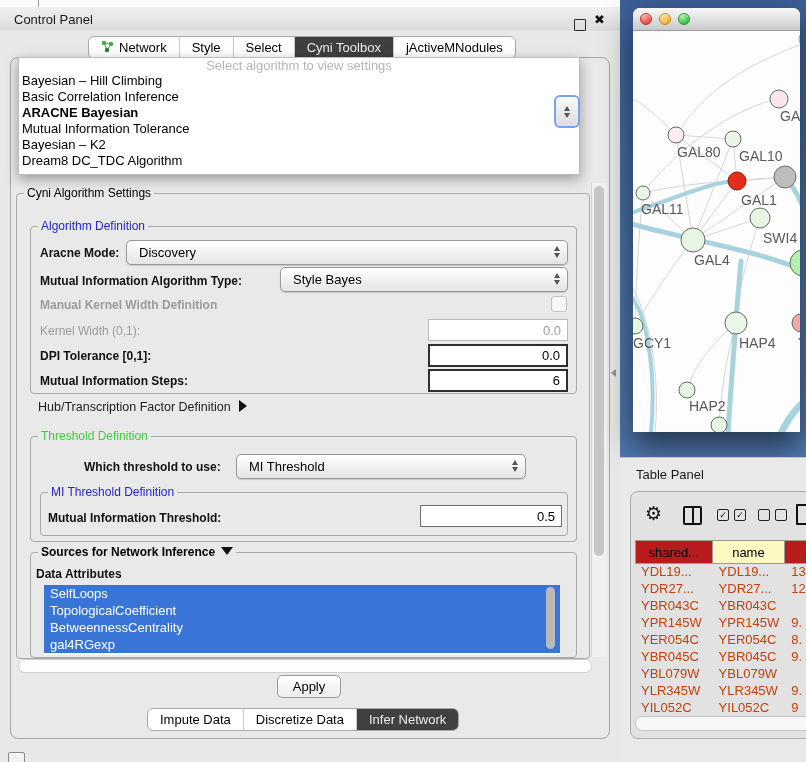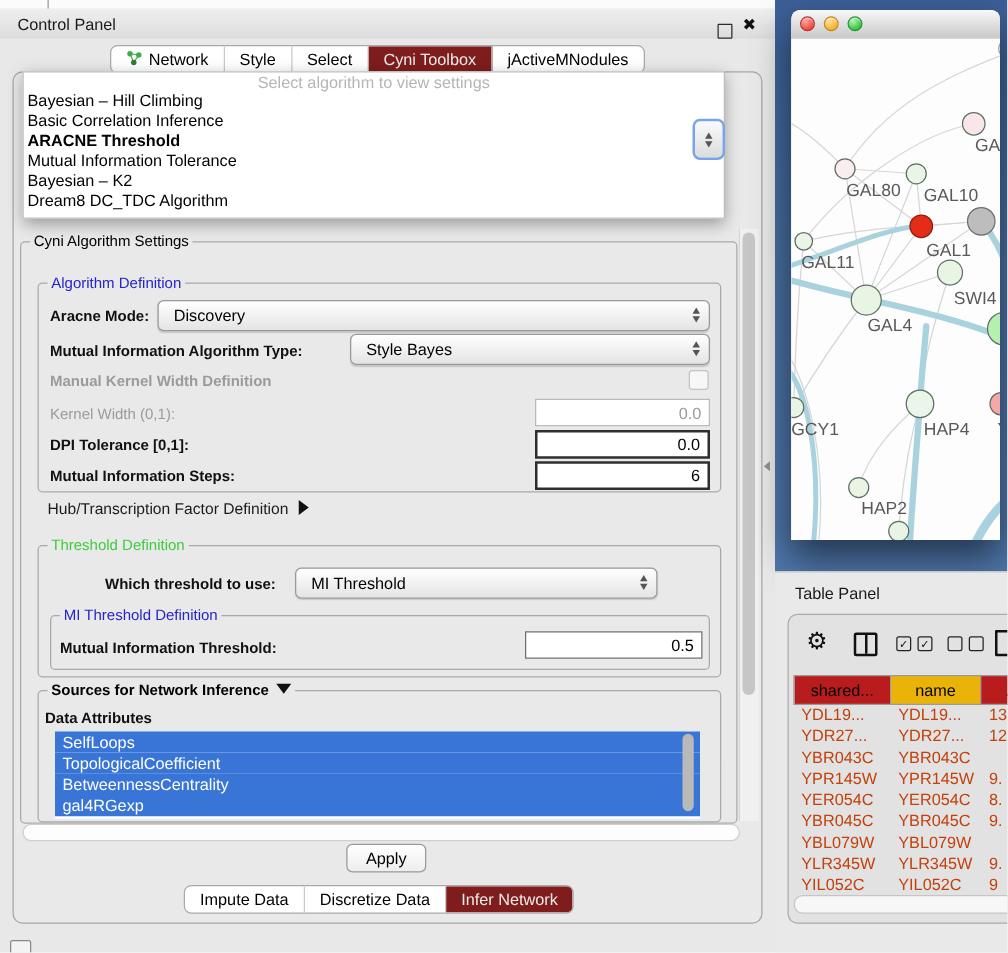--- a/index.html
+++ b/index.html
@@ -12,21 +12,21 @@
   .cp-title{position:absolute;left:14px;top:5px;font-size:13px;color:#1a1a1a;}
   .float-btn{position:absolute;left:574px;top:12px;width:10px;height:10px;border:1.5px solid #2b2b2b;border-radius:1px;}
   .close-btn{position:absolute;left:594px;top:5px;font-size:13px;font-weight:bold;color:#111;}
   .main-panel{position:absolute;left:10px;top:57px;width:598px;height:680px;background:#e9e9e9;
               border:1px solid #a6a6a6;border-radius:8px;}
   .tabbar{position:absolute;display:flex;background:#fff;border:1px solid #a9a9a9;border-radius:6px;overflow:hidden;height:21px;z-index:5;}
   .tabbar.top{left:88px;top:36px;}
   .tabbar.bottom{left:147px;top:708px;}
   .tab{display:flex;align-items:center;justify-content:center;font-size:13px;padding:0 12px;border-right:1px solid #c9c9c9;color:#000;gap:5px;white-space:nowrap;}
   .tab:last-child{border-right:none;}
-  .tab.selected{background:#7f1d1d;color:#ececec;text-align:center;}
+  .tab.selected{background:#404040;color:#ececec;text-align:center;}
   
   .dropdown{position:absolute;left:18px;top:57px;width:560px;background:#fff;border:1px solid #bdbdbd;
             box-shadow:0 4px 12px rgba(0,0,0,.35);z-index:50;padding-bottom:5px;}
   .dd-placeholder{color:#b5b5b5;text-align:center;font-size:13px;height:15px;line-height:15px;}
   .dd-item{font-size:13px;height:16px;line-height:16px;padding-left:3px;color:#000;white-space:nowrap;}
   .dd-item.selected{font-weight:bold;}
   .combo-fragment{position:absolute;left:554px;top:95px;width:22px;height:29px;border:2px solid #7aa4ea;border-radius:6px;
                   background:linear-gradient(#fafafa,#dcdcdc);z-index:60;display:flex;align-items:center;justify-content:center;flex-direction:column;gap:2px;}
   
   .groupbox{position:absolute;border:1px solid #a9a9a9;border-radius:4px;}
@@ -74,21 +74,21 @@
   .tp-title{position:absolute;left:16px;top:9px;font-size:13px;color:#1a1a1a;}
   .tp-panel{position:absolute;left:10px;top:33px;width:190px;height:246px;background:#e2e2e2;border:1px solid #ababab;border-radius:8px;}
   .gear{position:absolute;left:14px;top:12px;font-size:19px;color:#111;line-height:19px;}
   .cols-icon{position:absolute;left:52px;top:14px;width:15px;height:15px;border:2px solid #111;border-radius:2px;}
   .cols-icon::after{content:"";position:absolute;left:6.5px;top:0;width:2px;height:15px;background:#111;}
   .cb{position:absolute;top:17px;width:10px;height:10px;border:1.5px solid #222;border-radius:2px;font-size:9px;line-height:10px;text-align:center;font-weight:bold;color:#111;}
   .page-icon{position:absolute;left:165px;top:12px;width:14px;height:17px;border:2px solid #111;border-radius:1px;background:#e2e2e2;}
   .page-icon::after{content:"";position:absolute;right:-2px;top:-2px;width:6px;height:6px;background:#e2e2e2;border-left:2px solid #111;border-bottom:2px solid #111;}
   .tbl{position:absolute;left:4px;top:48px;width:200px;}
   .thead{display:flex;height:24px;}
-  .th{box-sizing:border-box;border:1px solid #9a9a9a;border-left:none;background:#eab308;font-size:13px;
+  .th{box-sizing:border-box;border:1px solid #9a9a9a;border-left:none;background:#fef9c3;font-size:13px;
       display:flex;align-items:center;justify-content:center;overflow:hidden;white-space:nowrap;}
   .th:first-child{border-left:1px solid #9a9a9a;}
   .th.hl{background:#b91c1c;}
   .c0{width:78px;}.c1{width:73px;}.c2{width:50px;}
   .tbody{height:151px;overflow:hidden;}
   .tr{display:flex;height:17px;}
   .td{box-sizing:border-box;font-size:13px;padding-left:6px;overflow:hidden;white-space:nowrap;color:#c2410c;}
   .tp-hscroll{position:absolute;left:4px;top:224px;width:178px;height:13px;background:#f7f7f7;border:1px solid #c5c5c5;border-radius:7px;}
 </style>
 </head>
@@ -229,21 +229,21 @@
       <div class="tab selected">
         <span>Infer Network</span>
       </div>
     </nav>
 
   <div class="dropdown">
     <div class="dd-placeholder">Select algorithm to view settings</div>
     <div>
         <div class="dd-item">Bayesian – Hill Climbing</div>
         <div class="dd-item">Basic Correlation Inference</div>
-        <div class="dd-item selected">ARACNE Threshold</div>
+        <div class="dd-item selected">ARACNE Bayesian</div>
         <div class="dd-item">Mutual Information Tolerance</div>
         <div class="dd-item">Bayesian – K2</div>
         <div class="dd-item">Dream8 DC_TDC Algorithm</div>
       </div>
   </div>
   <div class="combo-fragment">
       <span class="arr-up"></span>
       <span class="arr-dn"></span>
     </div>
 

